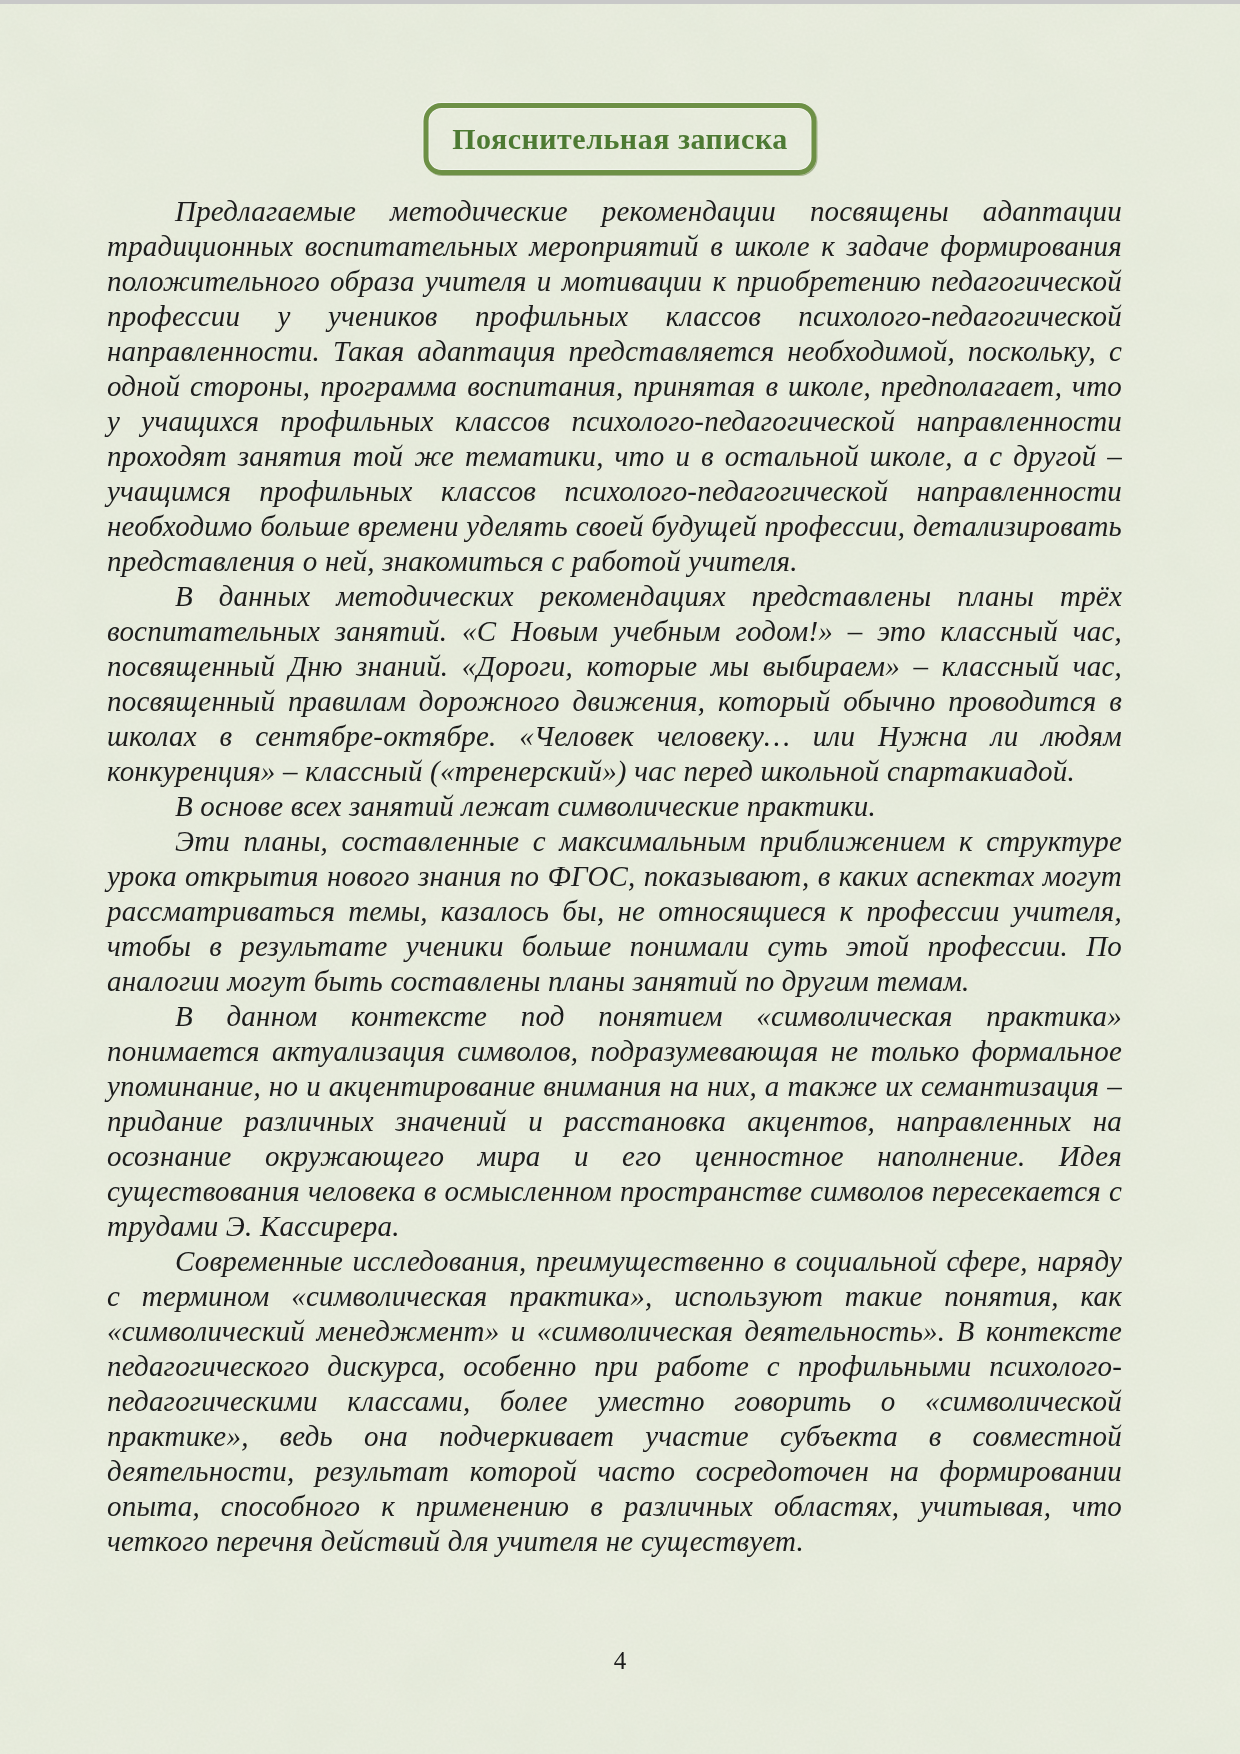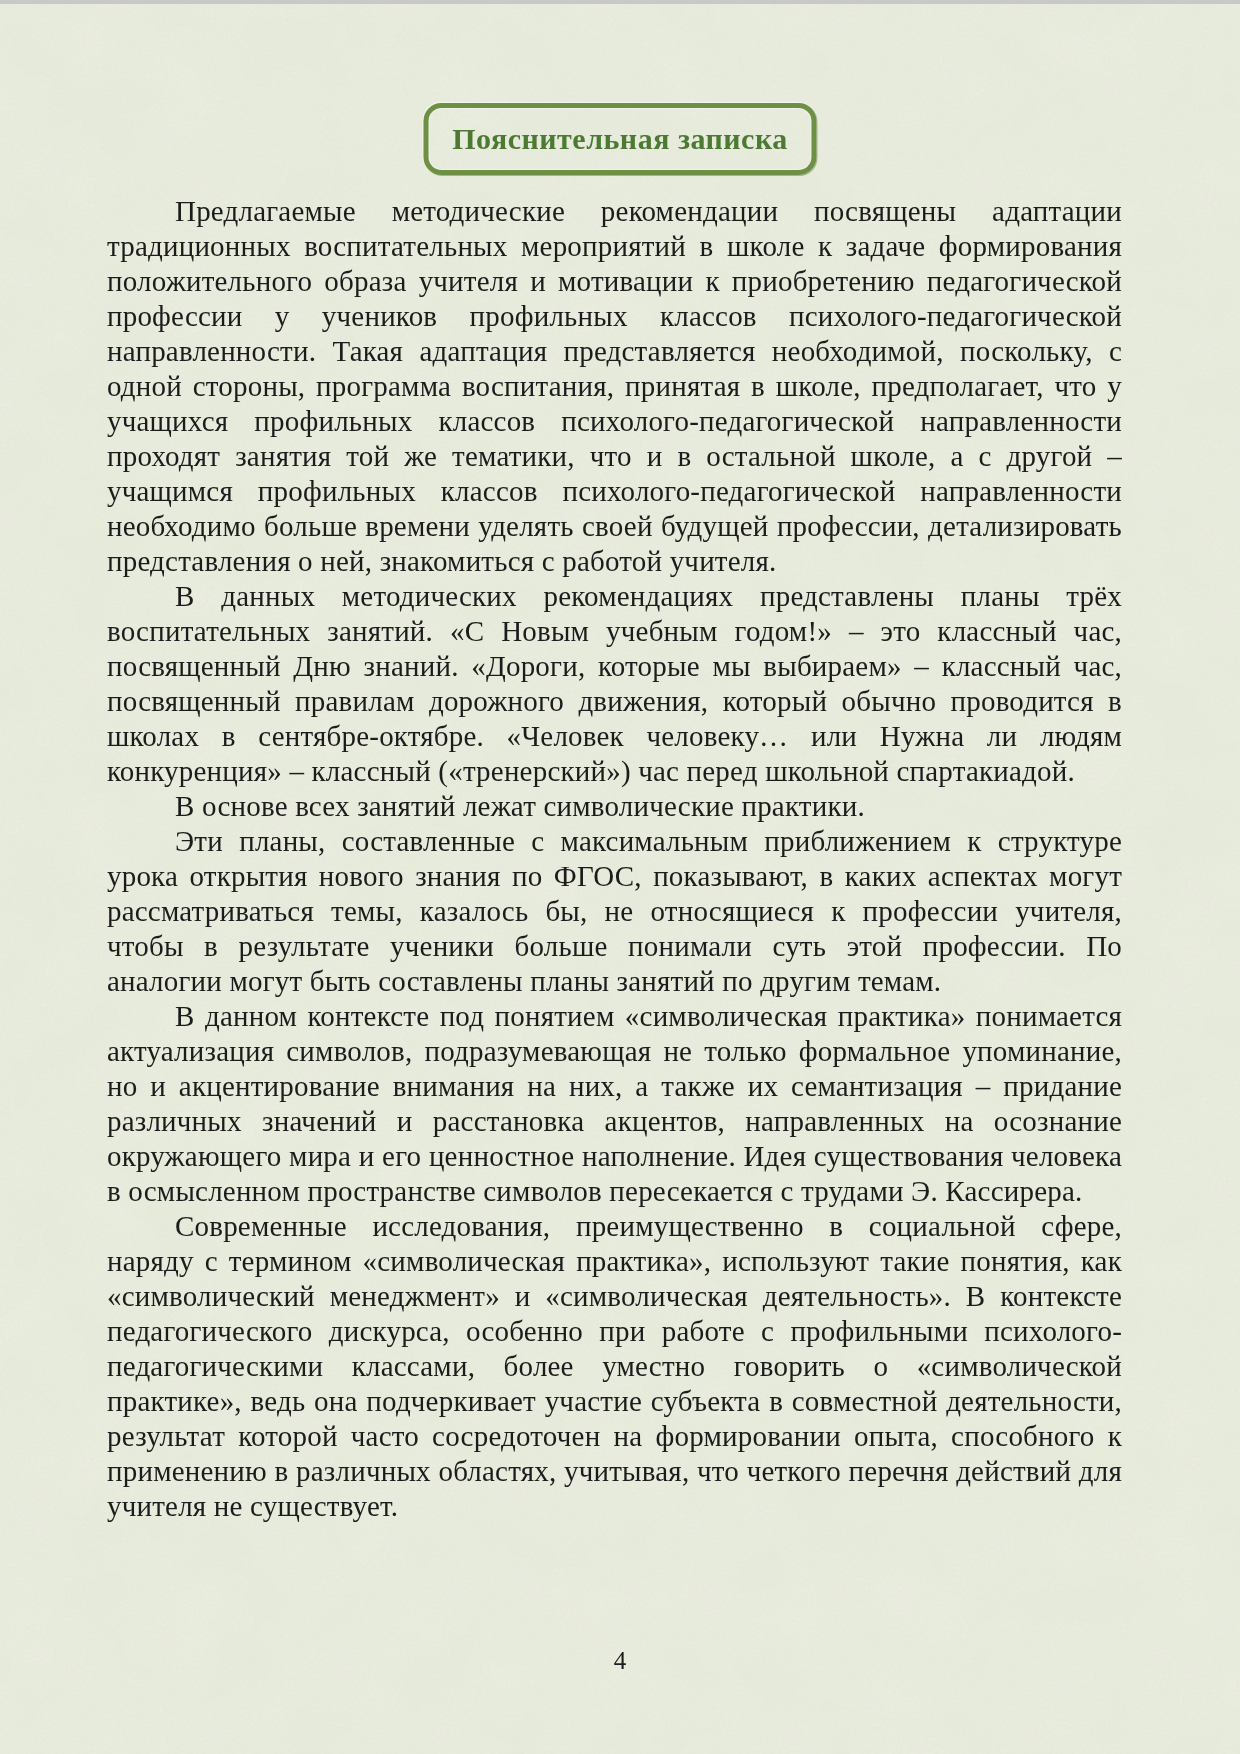--- a/index.html
+++ b/index.html
@@ -53,20 +53,21 @@
     z-index: 2;
     top: 190px;
     left: 107px;
     width: 1015px;
     color: #1c1c1c;
     font-size: 29px;
     line-height: 35px;
     letter-spacing: 0.2px;
     text-align: justify;
     text-justify: inter-word;
+    font-style: italic;
   }
   .content p {
     margin: 0;
     padding: 0;
     text-indent: 68px;
     hyphens: none;
   }
   .page-number {
     position: absolute;
     z-index: 2;

